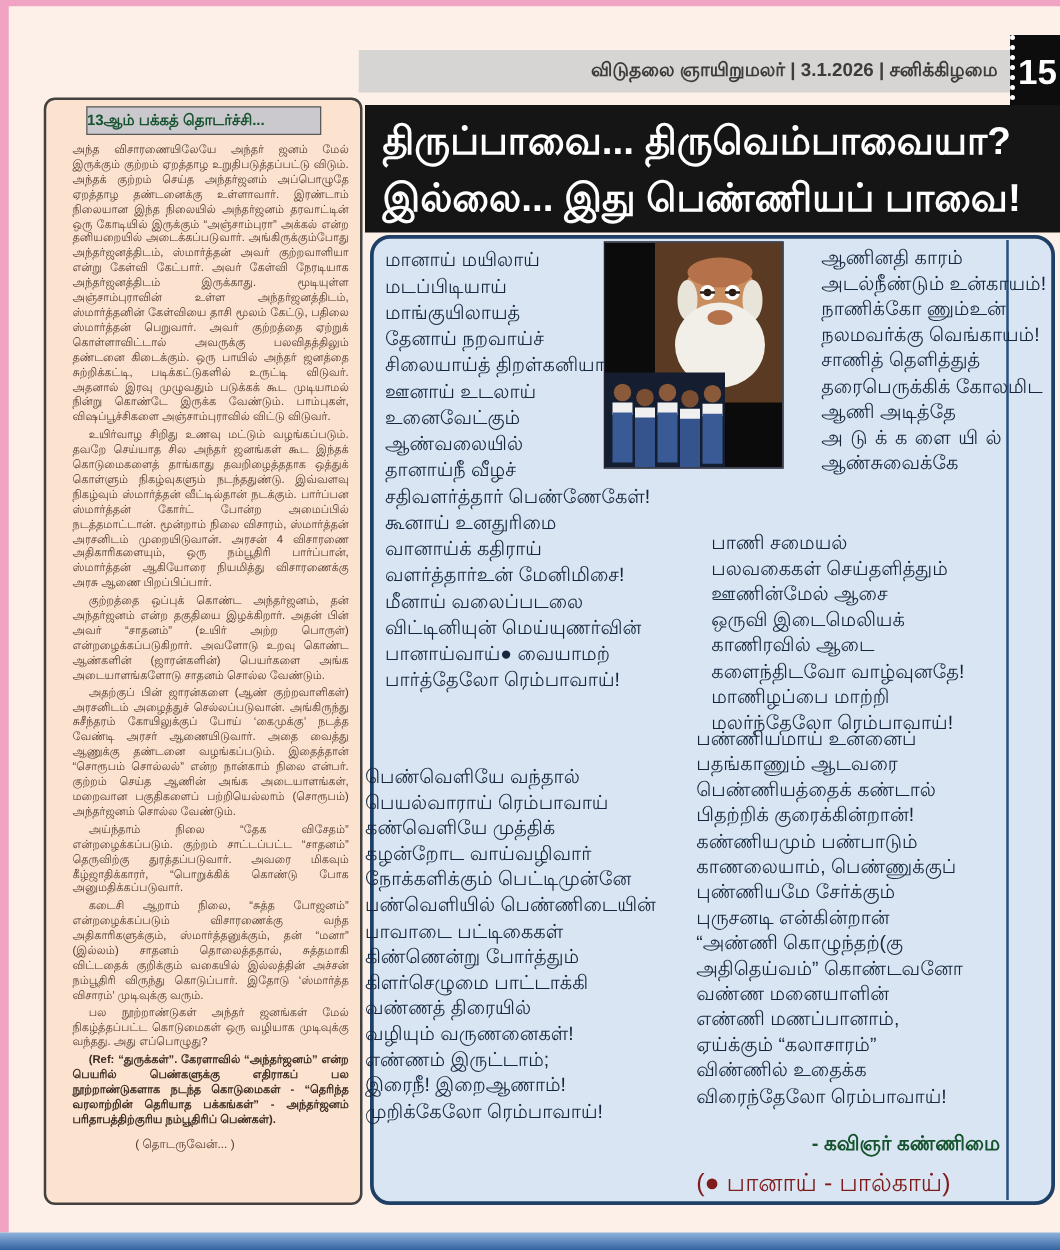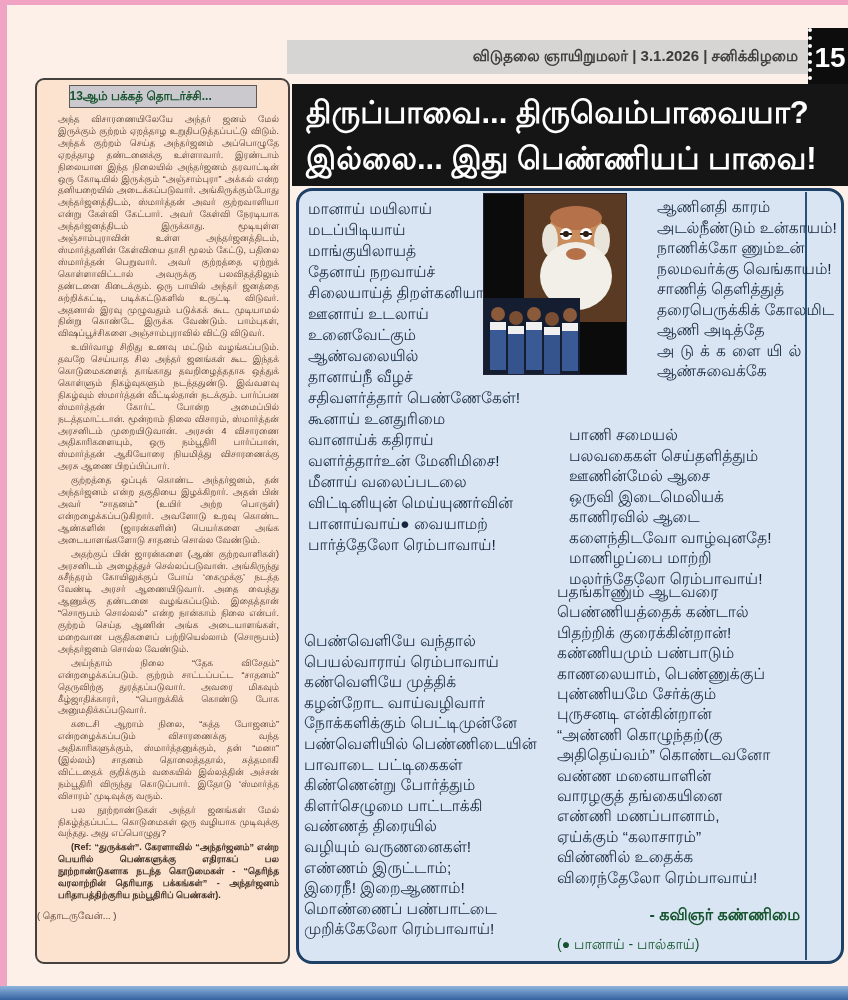--- a/index.html
+++ b/index.html
@@ -25,32 +25,32 @@
   
   .leftpanel{position:absolute;left:35px;top:78px;width:255px;height:886px;background:#fbe3d0;
              border:2px solid #45413e;border-radius:9px;box-sizing:border-box;overflow:hidden;}
   .contheader{margin:5px auto 4px auto;width:186px;background:#cbc8ce;border:1px solid #5a5a5a;
               text-align:left;font-size:12px;font-weight:bold;color:#14532d;padding:3px 0;}
   .leftbody{padding:2px 9px 4px 9px;font-size:9px;line-height:11.9px;color:#4a372b;
             text-align:justify;}
   .leftbody p{margin:0 0 2px 12px;}
   .leftbody p.indent{text-indent:13px;}
   .leftbody p.bold{font-weight:bold;color:#3a2a20;}
-  .tocontinue{text-align:left;font-size:9.5px;color:#4a372b;padding:2px 29px 0 0;}
+  .tocontinue{text-align:center;font-size:9.5px;color:#4a372b;padding:2px 29px 0 0;}
   
   .poempanel{position:absolute;left:296px;top:188px;width:548px;height:776px;background:#d9e5f2;
              border:3px solid #1e4066;border-radius:16px;box-sizing:border-box;}
   .poemrule{position:absolute;left:805px;top:192px;width:2px;height:768px;background:#27527e;}
   .stanza{position:absolute;color:#15273f;font-size:15.5px;white-space:nowrap;}
   .s-col1{line-height:21px;}
   .s-right{line-height:20.5px;}
   .stanza .spread{letter-spacing:6px;}
   .author{position:absolute;left:557px;top:906px;width:243px;text-align:right;
           font-size:16px;font-weight:bold;color:#14532d;}
-  .footnote{position:absolute;left:557px;top:936px;font-size:14px;color:#14532d;}
+  .footnote{position:absolute;left:557px;top:936px;font-size:20px;color:#7f1d1d;}
   
   .photo{position:absolute;left:484px;top:194px;width:142px;height:180px;background:#0b0b0b;
          outline:1px solid #223;overflow:hidden;}
 </style>
 </head>
 <body>
 
 <div class="page">
 
   <div class="strip-top"></div>
@@ -98,35 +98,34 @@
       <div>தானாய்நீ வீழச்</div>
       <div>சதிவளர்த்தார் பெண்ணேகேள்!</div>
       <div>கூனாய் உனதுரிமை</div>
       <div>வானாய்க் கதிராய்</div>
       <div>வளர்த்தார்உன் மேனிமிசை!</div>
       <div>மீனாய் வலைப்படலை</div>
       <div>விட்டினியுன் மெய்யுணர்வின்</div>
       <div>பானாய்வாய்● வையாமற்</div>
       <div>பார்த்தேலோ ரெம்பாவாய்!</div>
     </div>
-  <div class="stanza s-col1" style="left:304px;top:612px;line-height:20.6px;margin-top:19px;">
+  <div class="stanza s-col1" style="left:292px;top:612px;line-height:20.6px;">
       <div>பெண்வெளியே வந்தால்</div>
       <div>பெயல்வாராய் ரெம்பாவாய்</div>
       <div>கண்வெளியே முத்திக்</div>
       <div>கழன்றோட வாய்வழிவார்</div>
       <div>நோக்களிக்கும் பெட்டிமுன்னே</div>
       <div>பண்வெளியில் பெண்ணிடையின்</div>
       <div>பாவாடை பட்டிகைகள்</div>
       <div>கிண்ணென்று போர்த்தும்</div>
       <div>கிளர்செழுமை பாட்டாக்கி</div>
       <div>வண்ணத் திரையில்</div>
       <div>வழியும் வருணனைகள்!</div>
       <div>எண்ணம் இருட்டாம்;</div>
       <div>இரைநீ! இறைஆணாம்!</div>
-      <div>மொண்ணைப் பண்பாட்டை</div>
       <div>முறிக்கேலோ ரெம்பாவாய்!</div>
     </div>
   <div class="stanza s-right" style="left:657px;top:197px;">
       <div>ஆணினதி காரம்</div>
       <div>அடல்நீண்டும் உன்காயம்!</div>
       <div>நாணிக்கோ ணும்உன்</div>
       <div>நலமவர்க்கு வெங்காயம்!</div>
       <div>சாணித் தெளித்துத்</div>
       <div>தரைபெருக்கிக் கோலமிட</div>
       <div>ஆணி அடித்தே</div>
@@ -137,31 +136,31 @@
       <div>பாணி சமையல்</div>
       <div>பலவகைகள் செய்தளித்தும்</div>
       <div>ஊணின்மேல் ஆசை</div>
       <div>ஒருவி இடைமெலியக்</div>
       <div>காணிரவில் ஆடை</div>
       <div>களைந்திடவோ வாழ்வுனதே!</div>
       <div>மாணிழப்பை மாற்றி</div>
       <div>மலர்ந்தேலோ ரெம்பாவாய்!</div>
     </div>
   <div class="stanza s-right" style="left:557px;top:582px;line-height:20.4px;">
+      <div>பண்ணியமாய் உன்னைப்</div>
       <div>பதங்காணும் ஆடவரை</div>
       <div>பெண்ணியத்தைக் கண்டால்</div>
       <div>பிதற்றிக் குரைக்கின்றான்!</div>
       <div>கண்ணியமும் பண்பாடும்</div>
       <div>காணலையாம், பெண்ணுக்குப்</div>
       <div>புண்ணியமே சேர்க்கும்</div>
       <div>புருசனடி என்கின்றான்</div>
       <div>“அண்ணி கொழுந்தற்(கு</div>
       <div>அதிதெய்வம்” கொண்டவனோ</div>
       <div>வண்ண மனையாளின்</div>
-      <div>வாரழகுத் தங்கையினை</div>
       <div>எண்ணி மணப்பானாம்,</div>
       <div>ஏய்க்கும் “கலாசாரம்”</div>
       <div>விண்ணில் உதைக்க</div>
       <div>விரைந்தேலோ ரெம்பாவாய்!</div>
     </div>
 
   <div class="author">- கவிஞர் கண்ணிமை</div>
   <div class="footnote">(● பானாய் - பால்காய்)</div>
 
   <div class="photo">

